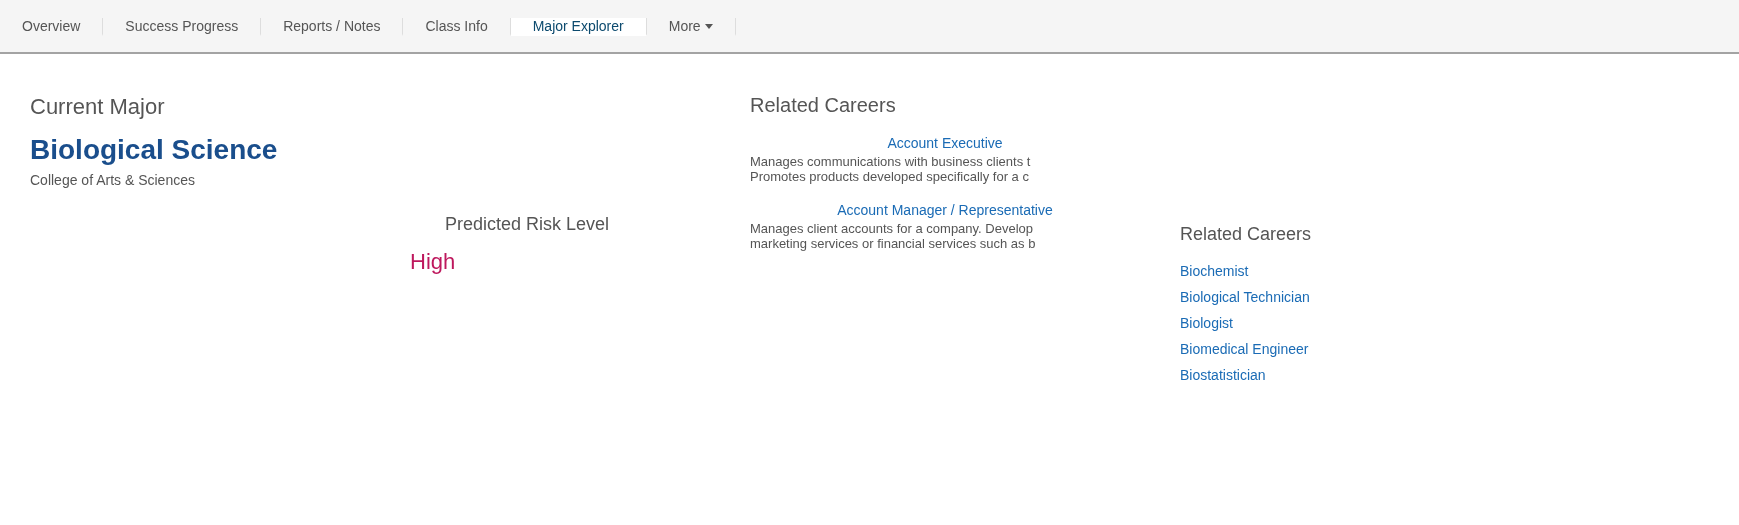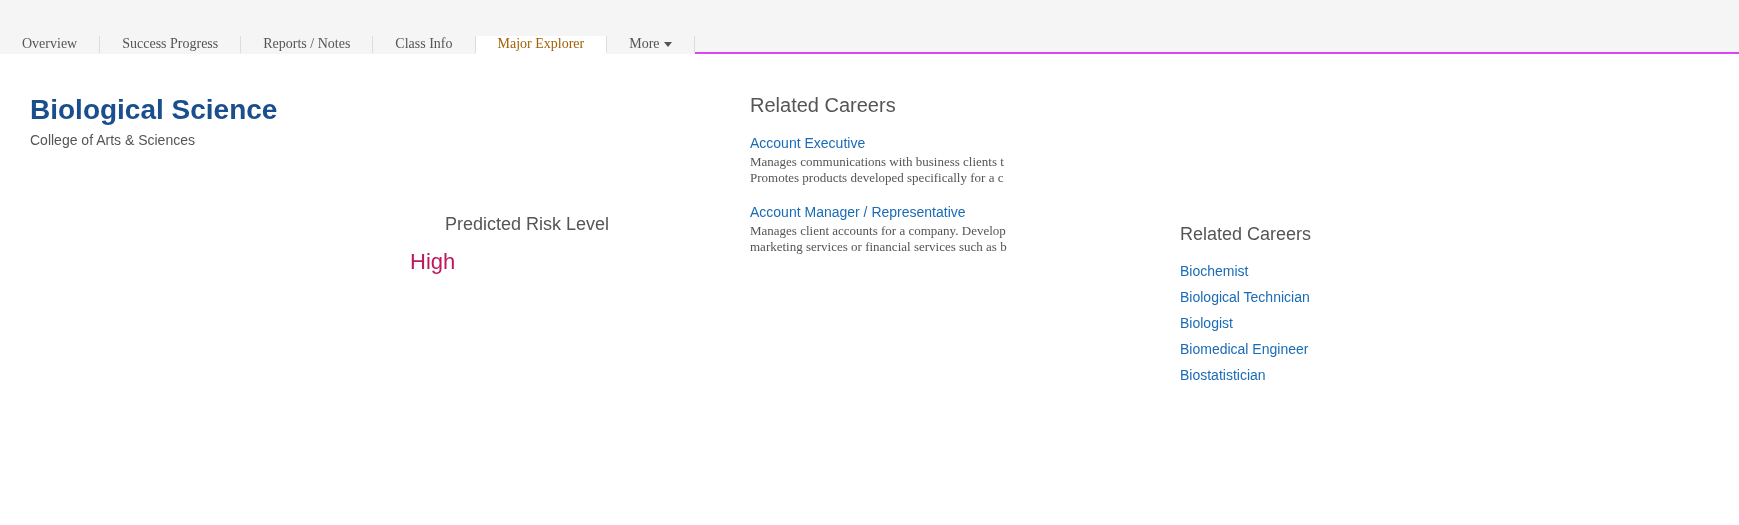--- a/index.html
+++ b/index.html
@@ -1,43 +1,42 @@
 <!DOCTYPE html>
 <html><head>
   <meta charset="utf-8">
   <style>
     * { margin: 0; padding: 0; box-sizing: border-box; }
     body { font-family: Arial, sans-serif; background: #fff; color: #333; font-size: 14px; }
 
     
     .tab-bar {
       display: flex;
-      align-items: flex-end;
-      border-bottom: 2px solid #d946ef;
+      align-items: center;
+      border-bottom: 2px solid #a3a3a3;
       background: #f5f5f5;
       height: 54px;
-      font-family: Liberation Serif, serif;
     }
     .tab {
       display: flex;
       align-items: center;
       padding: 0 22px;
       cursor: pointer;
       border-right: 1px solid #ddd;
       color: #555;
       font-size: 14px;
       white-space: nowrap;
       background: #f5f5f5;
       border-bottom: 2px solid transparent;
       margin-bottom: -2px;
     }
     .tab.active {
       background: #fff;
       border-bottom: 2px solid #fff;
-      color: #a16207;
+      color: #0c4a6e;
       font-weight: 500;
     }
     .tab-more {
       display: flex;
       align-items: center;
     }
     .chevron-down {
       display: inline-block;
       width: 0; height: 0;
       border-left: 4px solid transparent;
@@ -106,29 +105,29 @@
     .career-item {
       margin-bottom: 18px;
     }
     .career-link {
       font-size: 14px;
       color: #1a6bb5;
       cursor: pointer;
       text-decoration: none;
       display: block;
       margin-bottom: 3px;
+      text-align: center;
     }
     .career-desc {
       font-size: 13px;
       color: #555;
       overflow: hidden;
       white-space: nowrap;
       text-overflow: ellipsis;
       max-width: 360px;
-      font-family: Liberation Serif, serif;
     }
 
     
     .right-col {
       flex: 1;
       padding-left: 40px;
     }
     .right-col .section-title {
       font-size: 18px;
       color: #555;
@@ -165,20 +164,21 @@
   </div>
   <div class="tab tab-more">
     <span>More</span>
     <span class="chevron-down"></span>
   </div>
 </nav>
 
 <div class="main-content">
 
   <div class="left-col">
+    <div class="current-major-label">Current Major</div>
     <div class="major-name">Biological Science</div>
     <div class="college-name">College of Arts &amp; Sciences</div>
   </div>
 
   <div class="middle-col">
     <div class="risk-label">Predicted Risk Level</div>
     <div class="risk-value">High</div>
   </div>
 
   <div class="careers-center-col">

